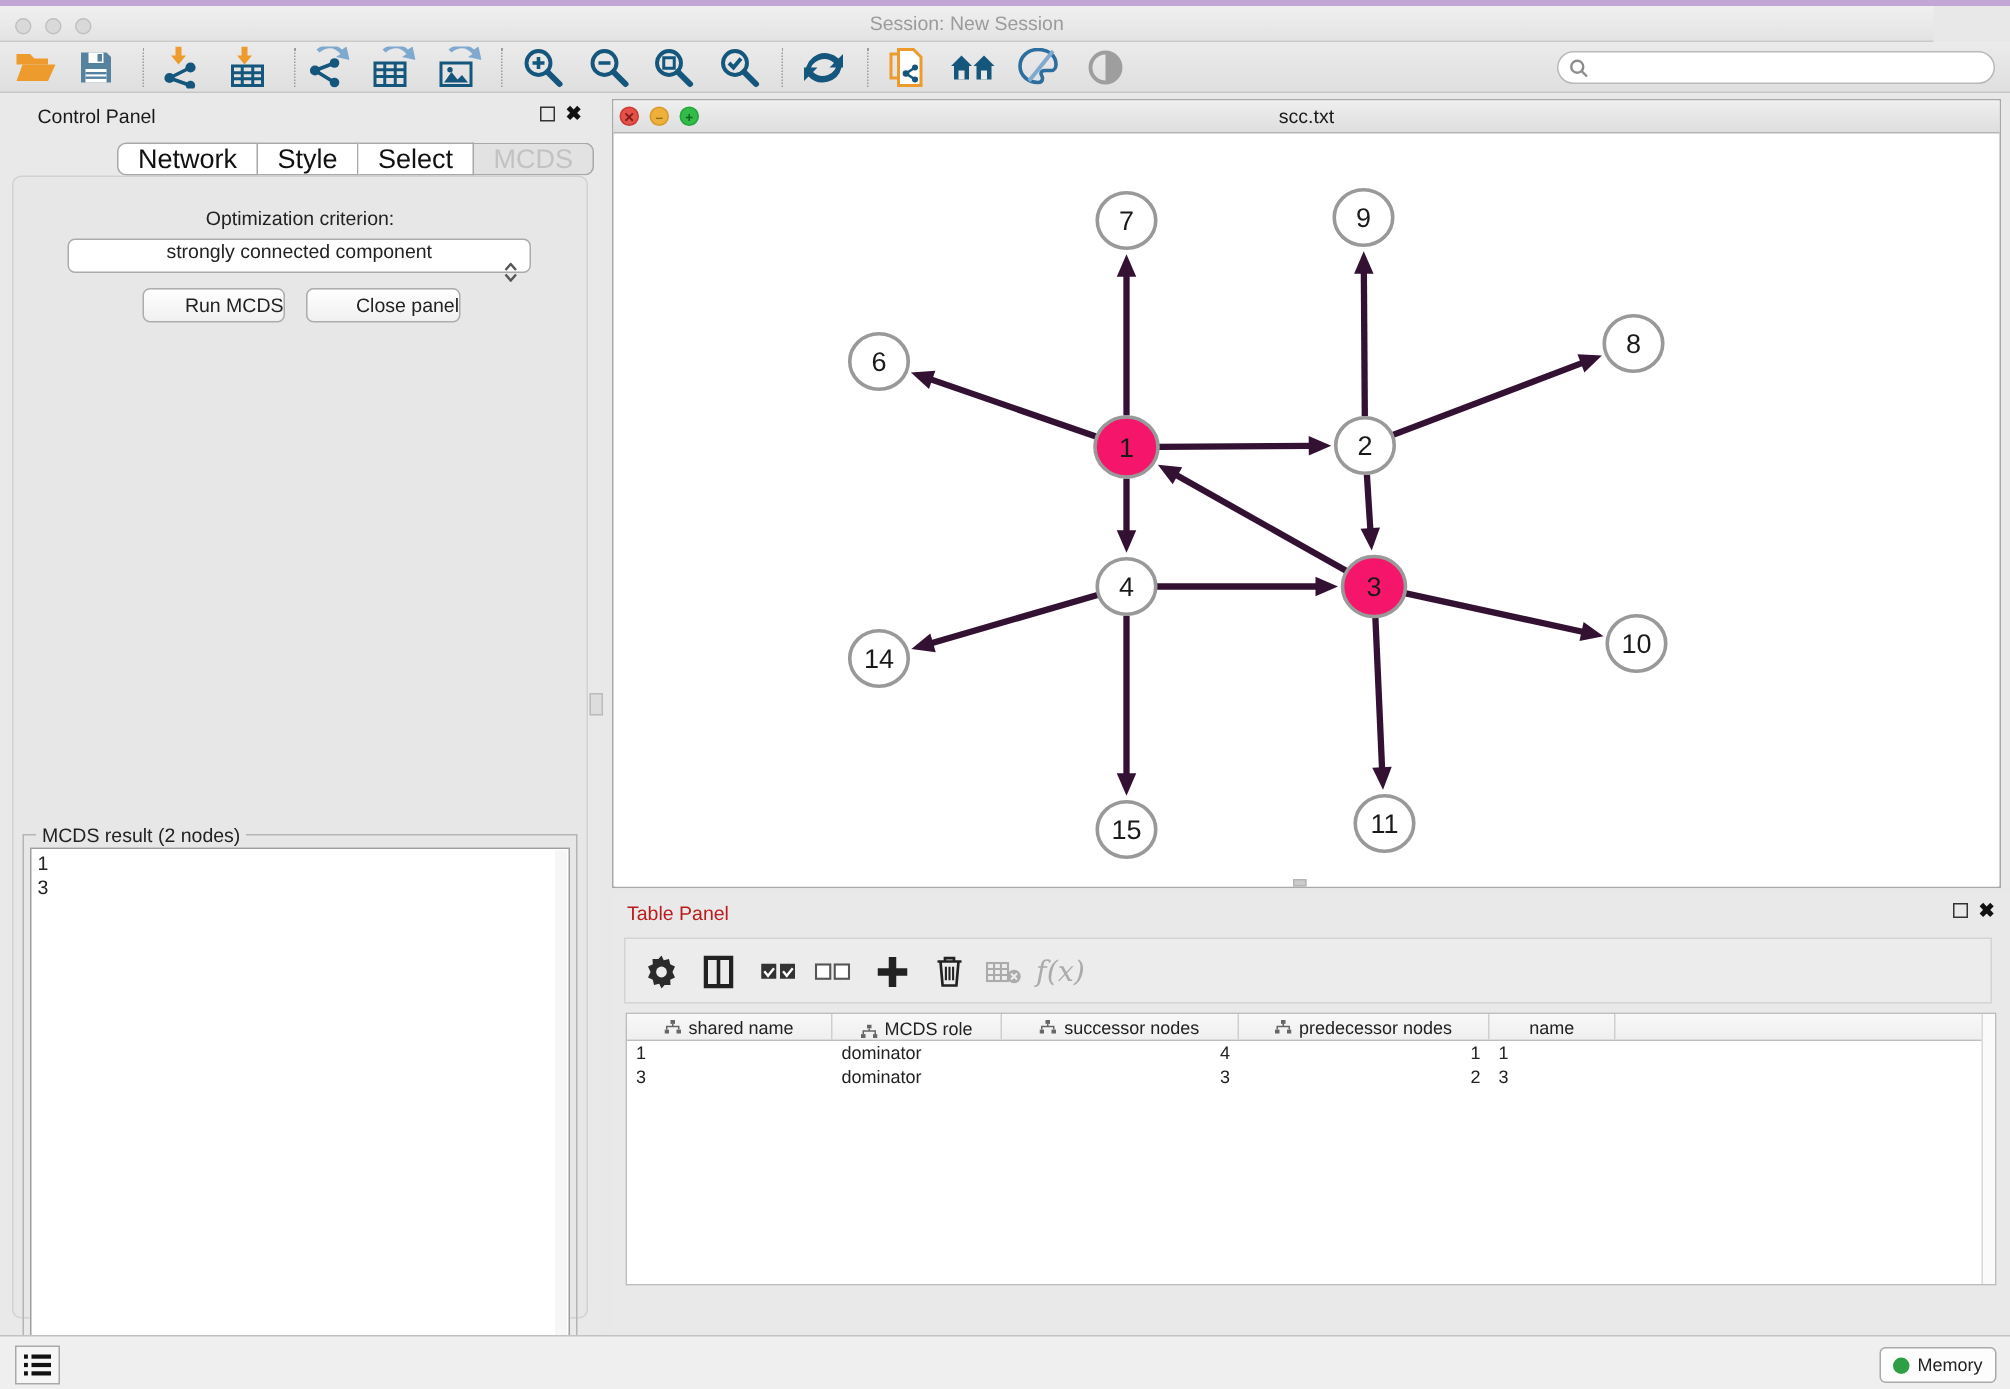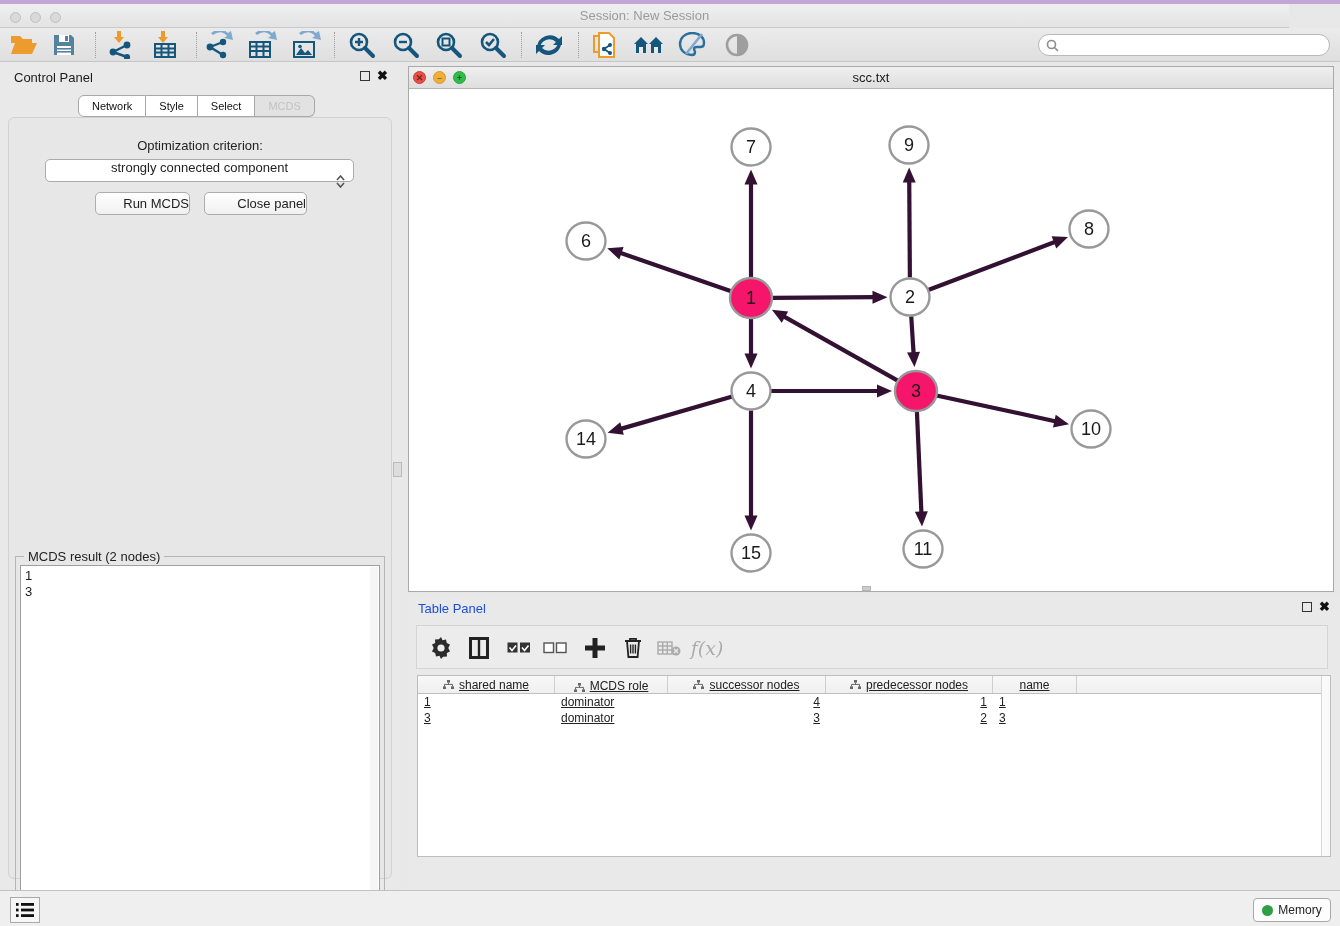--- a/index.html
+++ b/index.html
@@ -26,25 +26,25 @@
   .tbi { position:absolute; top:2px; width:32px; height:30px; display:flex;
     align-items:center; justify-content:center; }
   .tb-sep { position:absolute; top:4px; height:26px; border-left:1px dotted #9D9D9D; }
   #search-box { position:absolute; left:1038px; top:6px; width:292px; height:22px;
     background:#fff; border:1px solid #B9B9B9; border-radius:11px;
     display:flex; align-items:center; padding-left:7px; }
 
   
   #control-panel { left:0; top:62px; width:400px; height:828px; background:#E9E9E9; }
   #cp-header { position:absolute; left:0; top:0; width:100%; height:30px; }
-  #cp-title { position:absolute; left:14px; top:8px; font-size:13px; color:#1a1a1a; }
+  #cp-title { position:absolute; left:25px; top:8px; font-size:13px; color:#1a1a1a; }
   .panel-float { position:absolute; top:9px; width:10px; height:10px; border:1.5px solid #333; }
   .panel-close { position:absolute; top:6px; font-size:13px; font-weight:bold; color:#111; }
   #cp-tabs { position:absolute; left:78px; top:33px; height:22px; display:flex; }
-  .seg-tab { height:22px; line-height:20px; padding:0 13px; font-size:11px;
+  .seg-tab { height:22px; line-height:20px; padding:0 13px; font-size:18px;
     background:#fff; border:1px solid #A8A8A8; border-left:none; color:#111; }
   .seg-tab:first-child { border-left:1px solid #A8A8A8; border-radius:6px 0 0 6px; }
   .seg-tab:last-child { border-radius:0 6px 6px 0; }
   .seg-tab.selected { background:#E2E2E2; color:#C2C2C2; }
   #cp-body { position:absolute; left:8px; top:55px; width:384px; height:762px;
     background:#E7E7E7; border:1px solid #D2D2D2; border-radius:6px; }
   #opt-label { position:absolute; left:0; top:20px; width:100%; text-align:center; font-size:13px; }
   #criterion-select { position:absolute; left:36px; top:41px; width:309px; height:23px;
     background:#fff; border:1px solid #ABABAB; border-radius:5px;
     display:flex; align-items:center; padding:0 8px; font-size:13px;flex-direction:column; }
@@ -69,28 +69,28 @@
     background:linear-gradient(#EFEFEF,#DEDEDE); border-bottom:1px solid #B5B5B5; }
   .mini-dot { position:absolute; top:4px; width:13px; height:13px; border-radius:50%;
     font-size:9px; font-weight:bold; text-align:center; line-height:12px; }
   #net-title { width:100%; text-align:center; font-size:13px; line-height:22px; color:#1a1a1a; }
   #net-canvas { position:absolute; left:1px; top:23px; width:922px; height:501px; background:#fff; }
   #net-scroll-thumb { position:absolute; left:452px; bottom:0px; width:9px; height:5px;
     background:#CCC; border:1px solid #B5B5B5; }
 
   
   #table-panel { left:408px; top:595px; width:932px; height:293px; background:#E9E9E9; }
-  #tp-title { position:absolute; left:10px; top:6px; font-size:13px; color:#1d4ed8; }
+  #tp-title { position:absolute; left:10px; top:6px; font-size:13px; color:#b91c1c; }
   #tp-toolbar { position:absolute; left:8px; top:30px; width:912px; height:44px;
     background:#ECECEC; border:1px solid #D4D4D4; }
   .tpi { position:absolute; top:8px; width:28px; height:28px; display:flex;
     align-items:center; justify-content:center; }
   #fx-icon { font-family:"DejaVu Serif", serif; font-style:italic; font-size:19px; color:#ABABAB; }
   #data-table { position:absolute; left:9px; top:80px; width:914px; height:182px;
-    background:#fff; border:1px solid #BDBDBD;text-decoration:underline; }
+    background:#fff; border:1px solid #BDBDBD; }
   #table-header { display:flex; height:18px; background:linear-gradient(#F8F8F8,#EFEFEF);
     border-bottom:1px solid #BFBFBF; }
   .th-cell { display:flex; align-items:center; justify-content:center; gap:5px;
     font-size:12px; color:#222; border-right:1px solid #CFCFCF; overflow:hidden; }
   .t-row { display:flex; height:16px; font-size:12px; }
   .t-cell { padding:1px 6px; overflow:hidden; white-space:nowrap; }
   .t-cell.r { text-align:right; }
   #table-vscroll { position:absolute; right:0; top:0; width:9px; height:180px;
     background:#FAFAFA; border-left:1px solid #D8D8D8; }
   #tp-tabs { position:absolute; left:280px; top:271px; height:20px; display:flex; }

